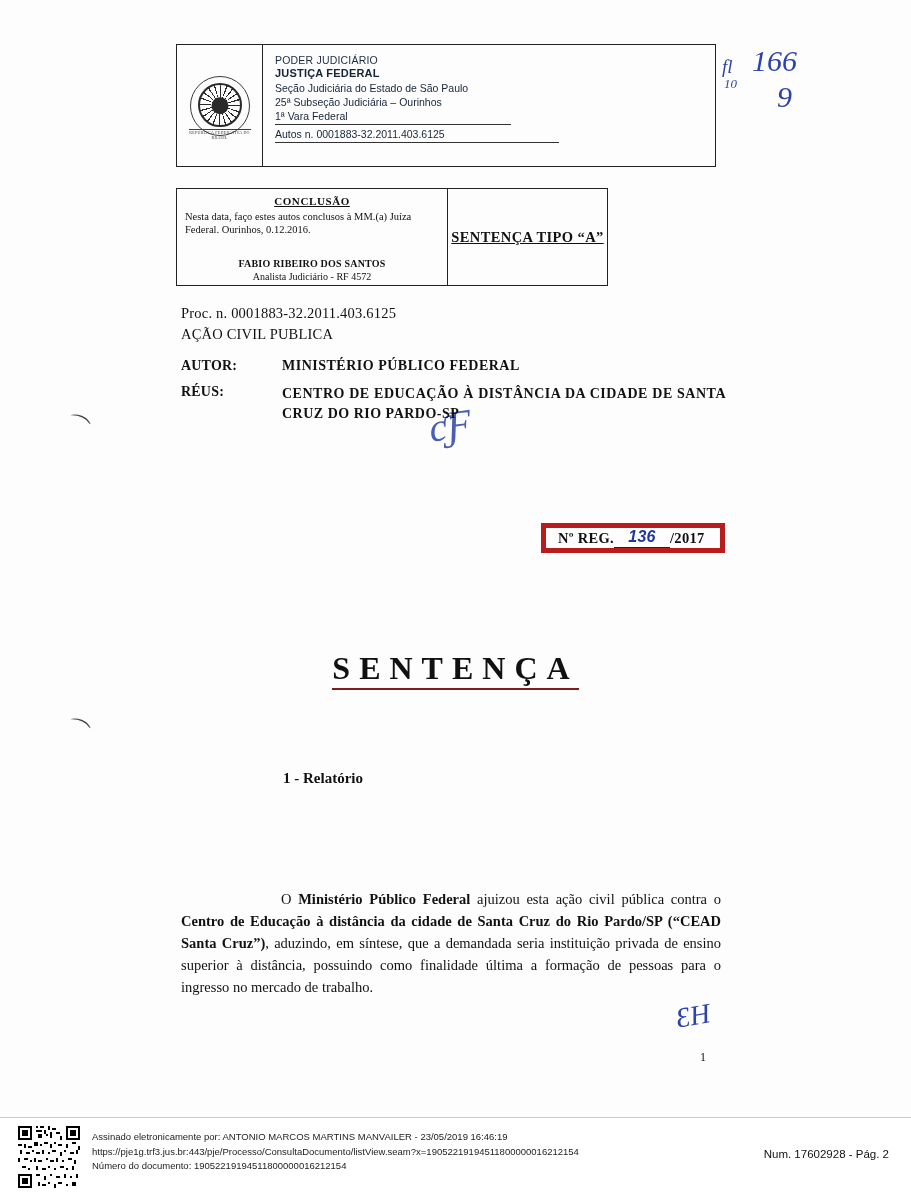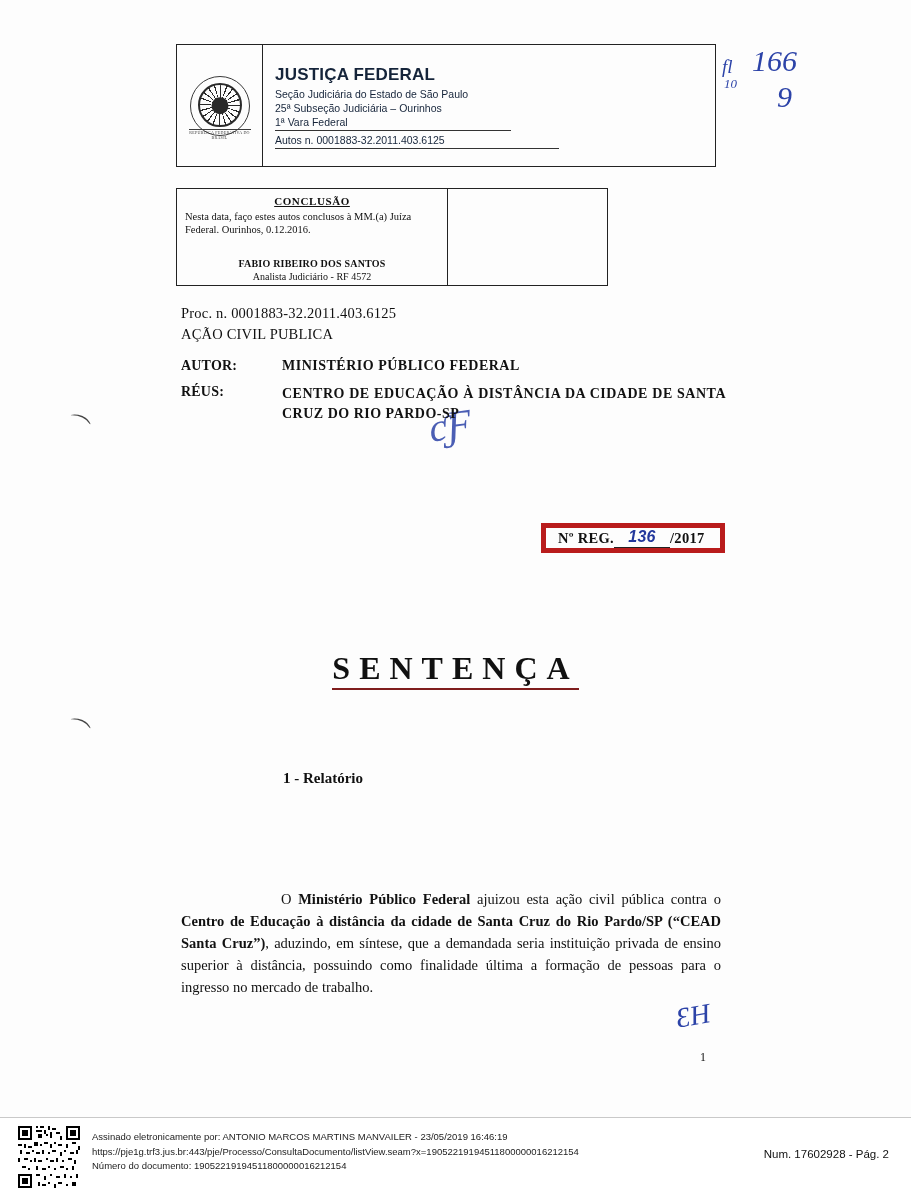--- a/index.html
+++ b/index.html
@@ -47,21 +47,21 @@
     position: relative;
   }
   .header-text {
     flex: 1;
     padding: 9px 10px 4px 12px;
     box-sizing: border-box;
     font-family: "Liberation Sans", sans-serif;
     color: #15243a;
   }
   .hdr-l1 { font-size: 10.5px; letter-spacing: .2px; color:#1b2a42;}
-  .hdr-l2 { font-size: 17px; font-weight: bold; margin-top: 11px; letter-spacing: .2px;}
+  .hdr-l2 { font-size: 11px; font-weight: bold; margin-top: 1px; letter-spacing: .2px;}
   .hdr-l3 { font-size: 10.5px; margin-top: 3px;}
   .hdr-l4 { font-size: 10.5px; margin-top: 2px;}
   .hdr-l5 { font-size: 10.5px; margin-top: 2px; border-bottom:1px solid #333; display:block; width: 236px; padding-bottom:2px;}
   .hdr-l6 { font-size: 10.5px; margin-top: 3px; border-bottom:1px solid #333; display:block; width: 284px; padding-bottom:2px;}
 
   
   .concl-box {
     position: absolute;
     left: 176px;
     top: 188px;
@@ -381,40 +381,44 @@
   <div class="header-box">
     <div class="brasao-cell">
       <div class="brasao">
         <div class="arms-ring"></div>
         <div class="arms-star"></div>
         <div class="arms-center"></div>
         <div class="arms-band">REPÚBLICA FEDERATIVA DO BRASIL</div>
       </div>
     </div>
     <div class="header-text">
+      <div class="hdr-l1">PODER JUDICIÁRIO</div>
       <div class="hdr-l2">JUSTIÇA FEDERAL</div>
       <div class="hdr-l3">Seção Judiciária do Estado de São Paulo</div>
       <div class="hdr-l4">25ª Subseção Judiciária – Ourinhos</div>
       <span class="hdr-l5">1ª Vara Federal</span>
       <span class="hdr-l6">Autos n. 0001883-32.2011.403.6125</span>
     </div>
   </div>
 
   <div class="hand hand-fl">fl</div>
   <div class="hand hand-fl2">10</div>
   <div class="hand hand-166">166</div>
   <div class="hand hand-9">9</div>
 
   <div class="concl-box">
     <div class="concl-left">
       <div class="concl-title">CONCLUSÃO</div>
       <div class="concl-line1">Nesta data, faço estes autos conclusos à MM.(a) Juíza Federal. Ourinhos, 0.12.2016.</div>
       <div class="hand hand-sig-concl">ƈƑ</div>
       <div class="concl-sig-name">FABIO RIBEIRO DOS SANTOS</div>
       <div class="concl-sig-role">Analista Judiciário - RF 4572</div>
+    </div>
+    <div class="concl-right">
+      <div class="sentenca-tipo">SENTENÇA TIPO “A”</div>
     </div>
   </div>
 
   <div class="proc-block">
     <div>Proc. n. 0001883-32.2011.403.6125</div>
     <div>AÇÃO CIVIL PUBLICA</div>
   </div>
 
   <div class="parties">
     <div class="party-row">

